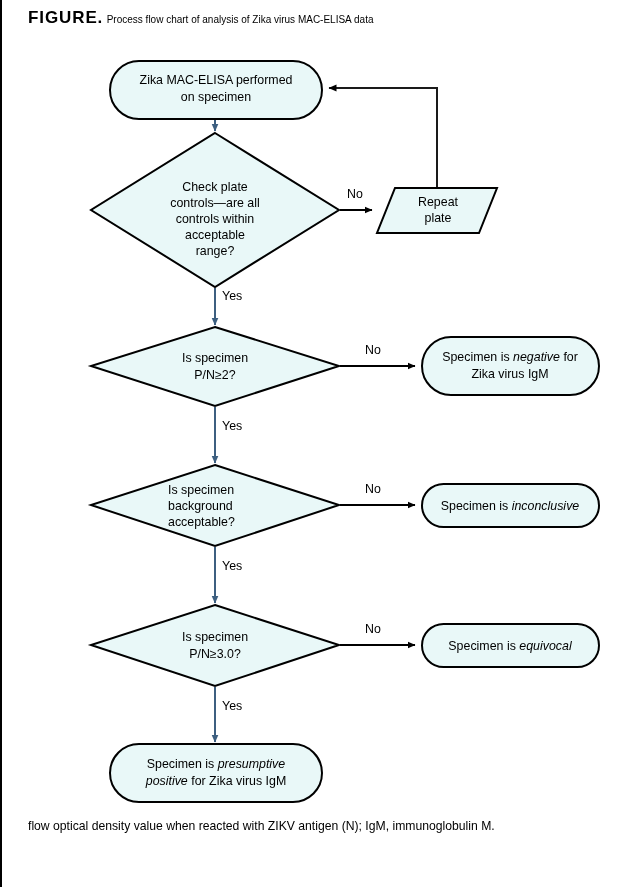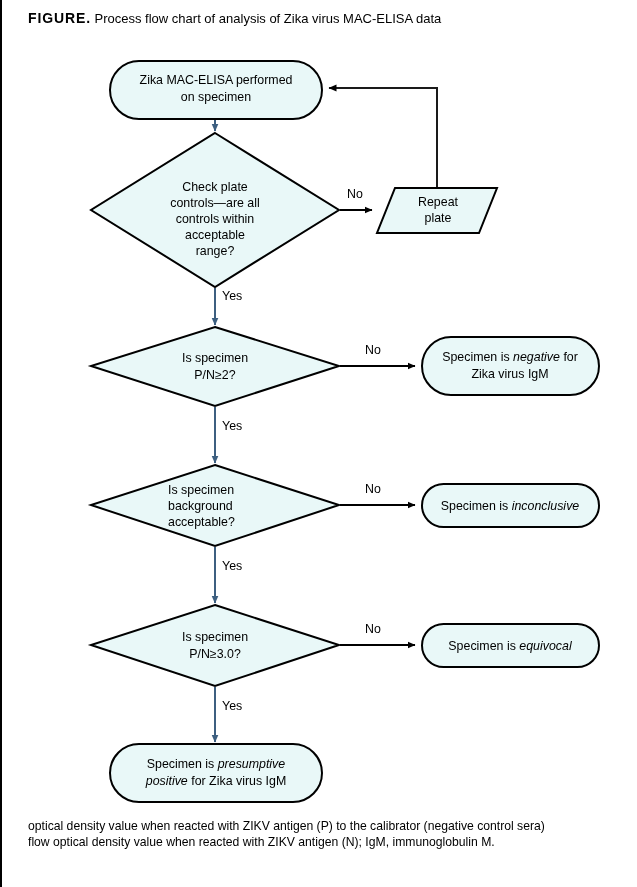--- a/index.html
+++ b/index.html
@@ -30,24 +30,24 @@
     left: 26px;
     top: 10px;
     width: 600px;
     font-size: 12.4px;
     line-height: 16px;
     white-space: nowrap;
   }
   #figure-caption .fig-label {
     font-weight: bold;
     letter-spacing: 0.9px;
-    font-size: 14px;
+    font-size: 17px;
   }
   #figure-caption .fig-title {
-    font-size: 13px;
+    font-size: 10px;
   }
   
   #flow-svg {
     position: absolute;
     left: 0;
     top: 0;
     width: 637px;
     height: 820px;
   }
   .node-text {
@@ -191,17 +191,16 @@
       <text class="node-text" text-anchor="middle" x="214" y="768">
         <tspan>Specimen is </tspan><tspan class="ital">presumptive</tspan>
       </text>
       <text class="node-text" text-anchor="middle" x="214" y="785">
         <tspan class="ital">positive</tspan><tspan> for Zika virus IgM</tspan>
       </text>
     </g>
   </svg>
 
   <div id="footnote">
-    <div>optical density value when reacted with ZIKV antigen (P) to the calibrator (negative control sera)</div>
     <div>flow optical density value when reacted with ZIKV antigen (N); IgM, immunoglobulin M.</div>
   </div>
 
 </div>
 
 </body></html>

